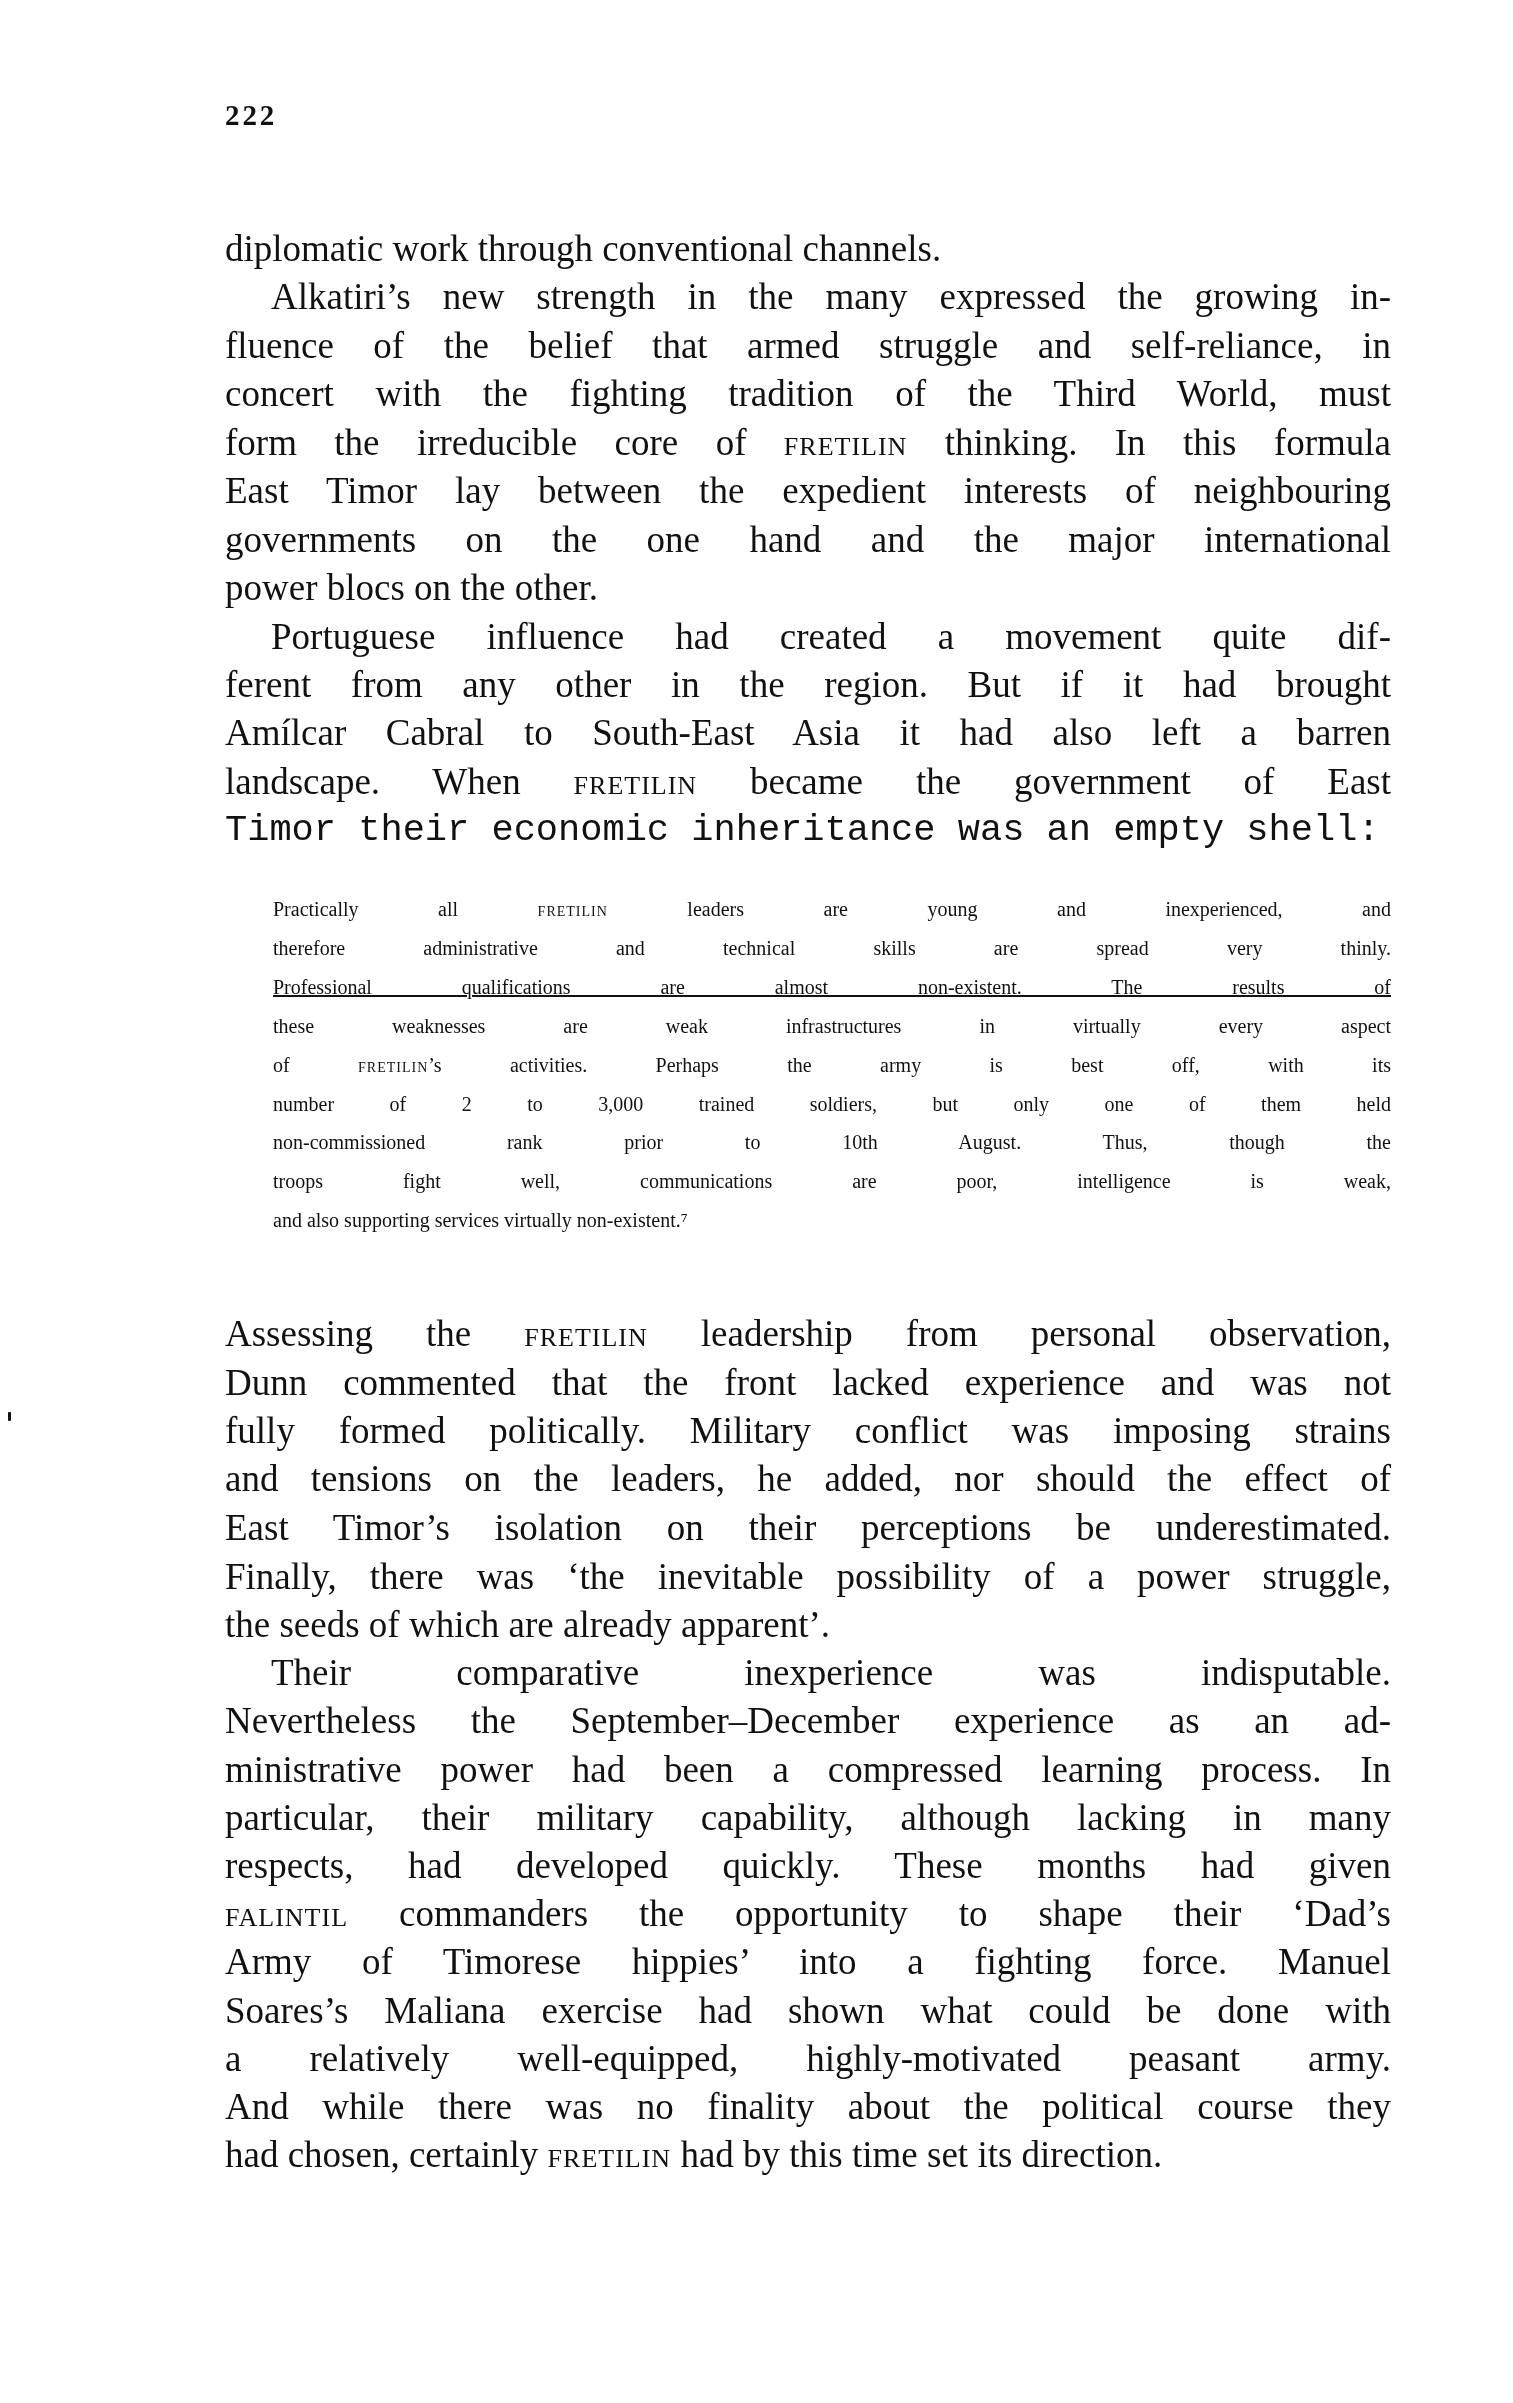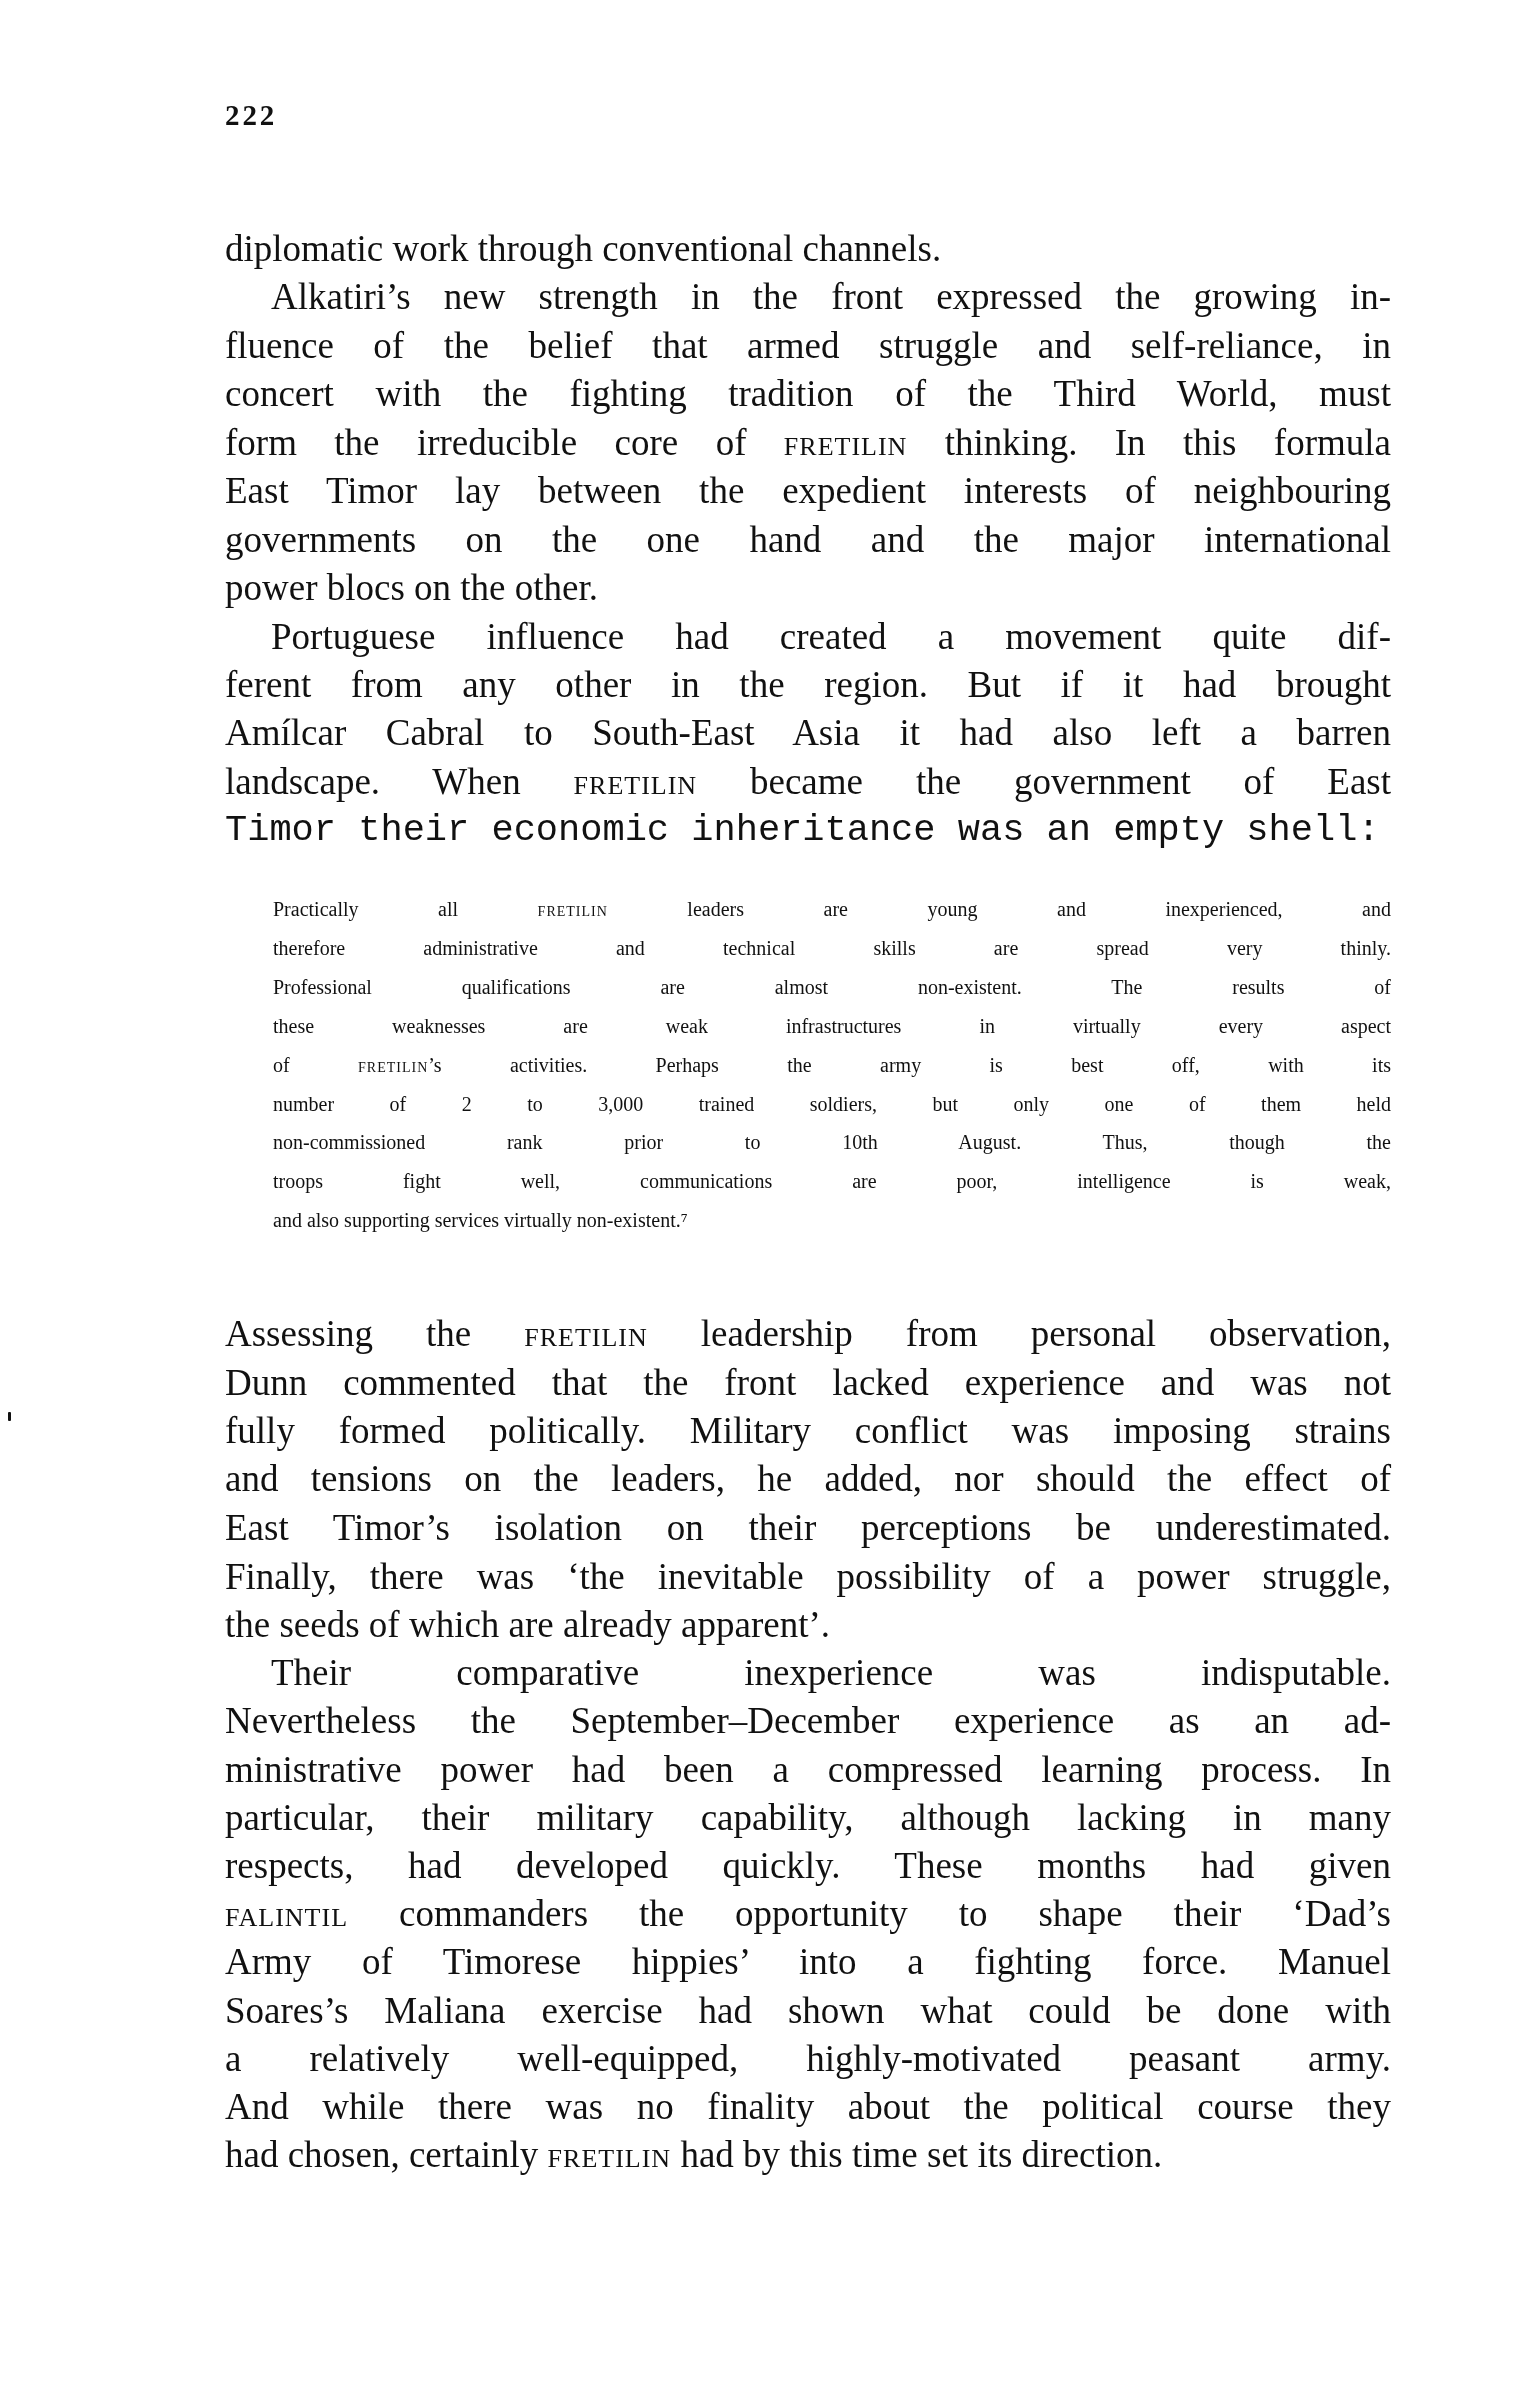--- a/index.html
+++ b/index.html
@@ -27,21 +27,21 @@
     <span class="folio">222</span>
   </div>
   <div id="text-body">
       <div>
         <div class="line body-line last" style="top: 217px;">
           <span class="wrap"><span>diplomatic work through conventional channels.</span></span>
         </div>
       </div>
       <div>
         <div class="line body-line indent" style="top: 265px;">
-          <span class="wrap"><span>Alkatiri’s new strength in the front expressed the growing in-</span></span>
+          <span class="wrap"><span>Alkatiri’s new strength in the many expressed the growing in-</span></span>
         </div>
         <div class="line body-line" style="top: 314px;">
           <span class="wrap"><span>fluence of the belief that armed struggle and self-reliance, in</span></span>
         </div>
         <div class="line body-line" style="top: 362px;">
           <span class="wrap"><span>concert with the fighting tradition of the Third World, must</span></span>
         </div>
         <div class="line body-line" style="top: 411px;">
           <span class="wrap"><span>form the irreducible core of </span><span class="sc">FRETILIN</span><span> thinking. In this formula</span></span>
         </div>
@@ -72,21 +72,21 @@
           <span class="wrap"><span>Timor their economic inheritance was an empty shell:</span></span>
         </div>
       </div>
       <div>
         <div class="line quote-line" style="top: 882px;">
           <span class="wrap"><span>Practically all </span><span class="sc">FRETILIN</span><span> leaders are young and inexperienced, and</span></span>
         </div>
         <div class="line quote-line" style="top: 921px;">
           <span class="wrap"><span>therefore administrative and technical skills are spread very thinly.</span></span>
         </div>
-        <div class="line quote-line" style="top: 960px;">
+        <div class="line quote-line" style="top: 960px; text-decoration: underline;">
           <span class="wrap"><span>Professional qualifications are almost non-existent. The results of</span></span>
         </div>
         <div class="line quote-line" style="top: 999px;">
           <span class="wrap"><span>these weaknesses are weak infrastructures in virtually every aspect</span></span>
         </div>
         <div class="line quote-line" style="top: 1038px;">
           <span class="wrap"><span>of </span><span class="sc">FRETILIN</span><span>’s activities. Perhaps the army is best off, with its</span></span>
         </div>
         <div class="line quote-line" style="top: 1077px;">
           <span class="wrap"><span>number of 2 to 3,000 trained soldiers, but only one of them held</span></span>

